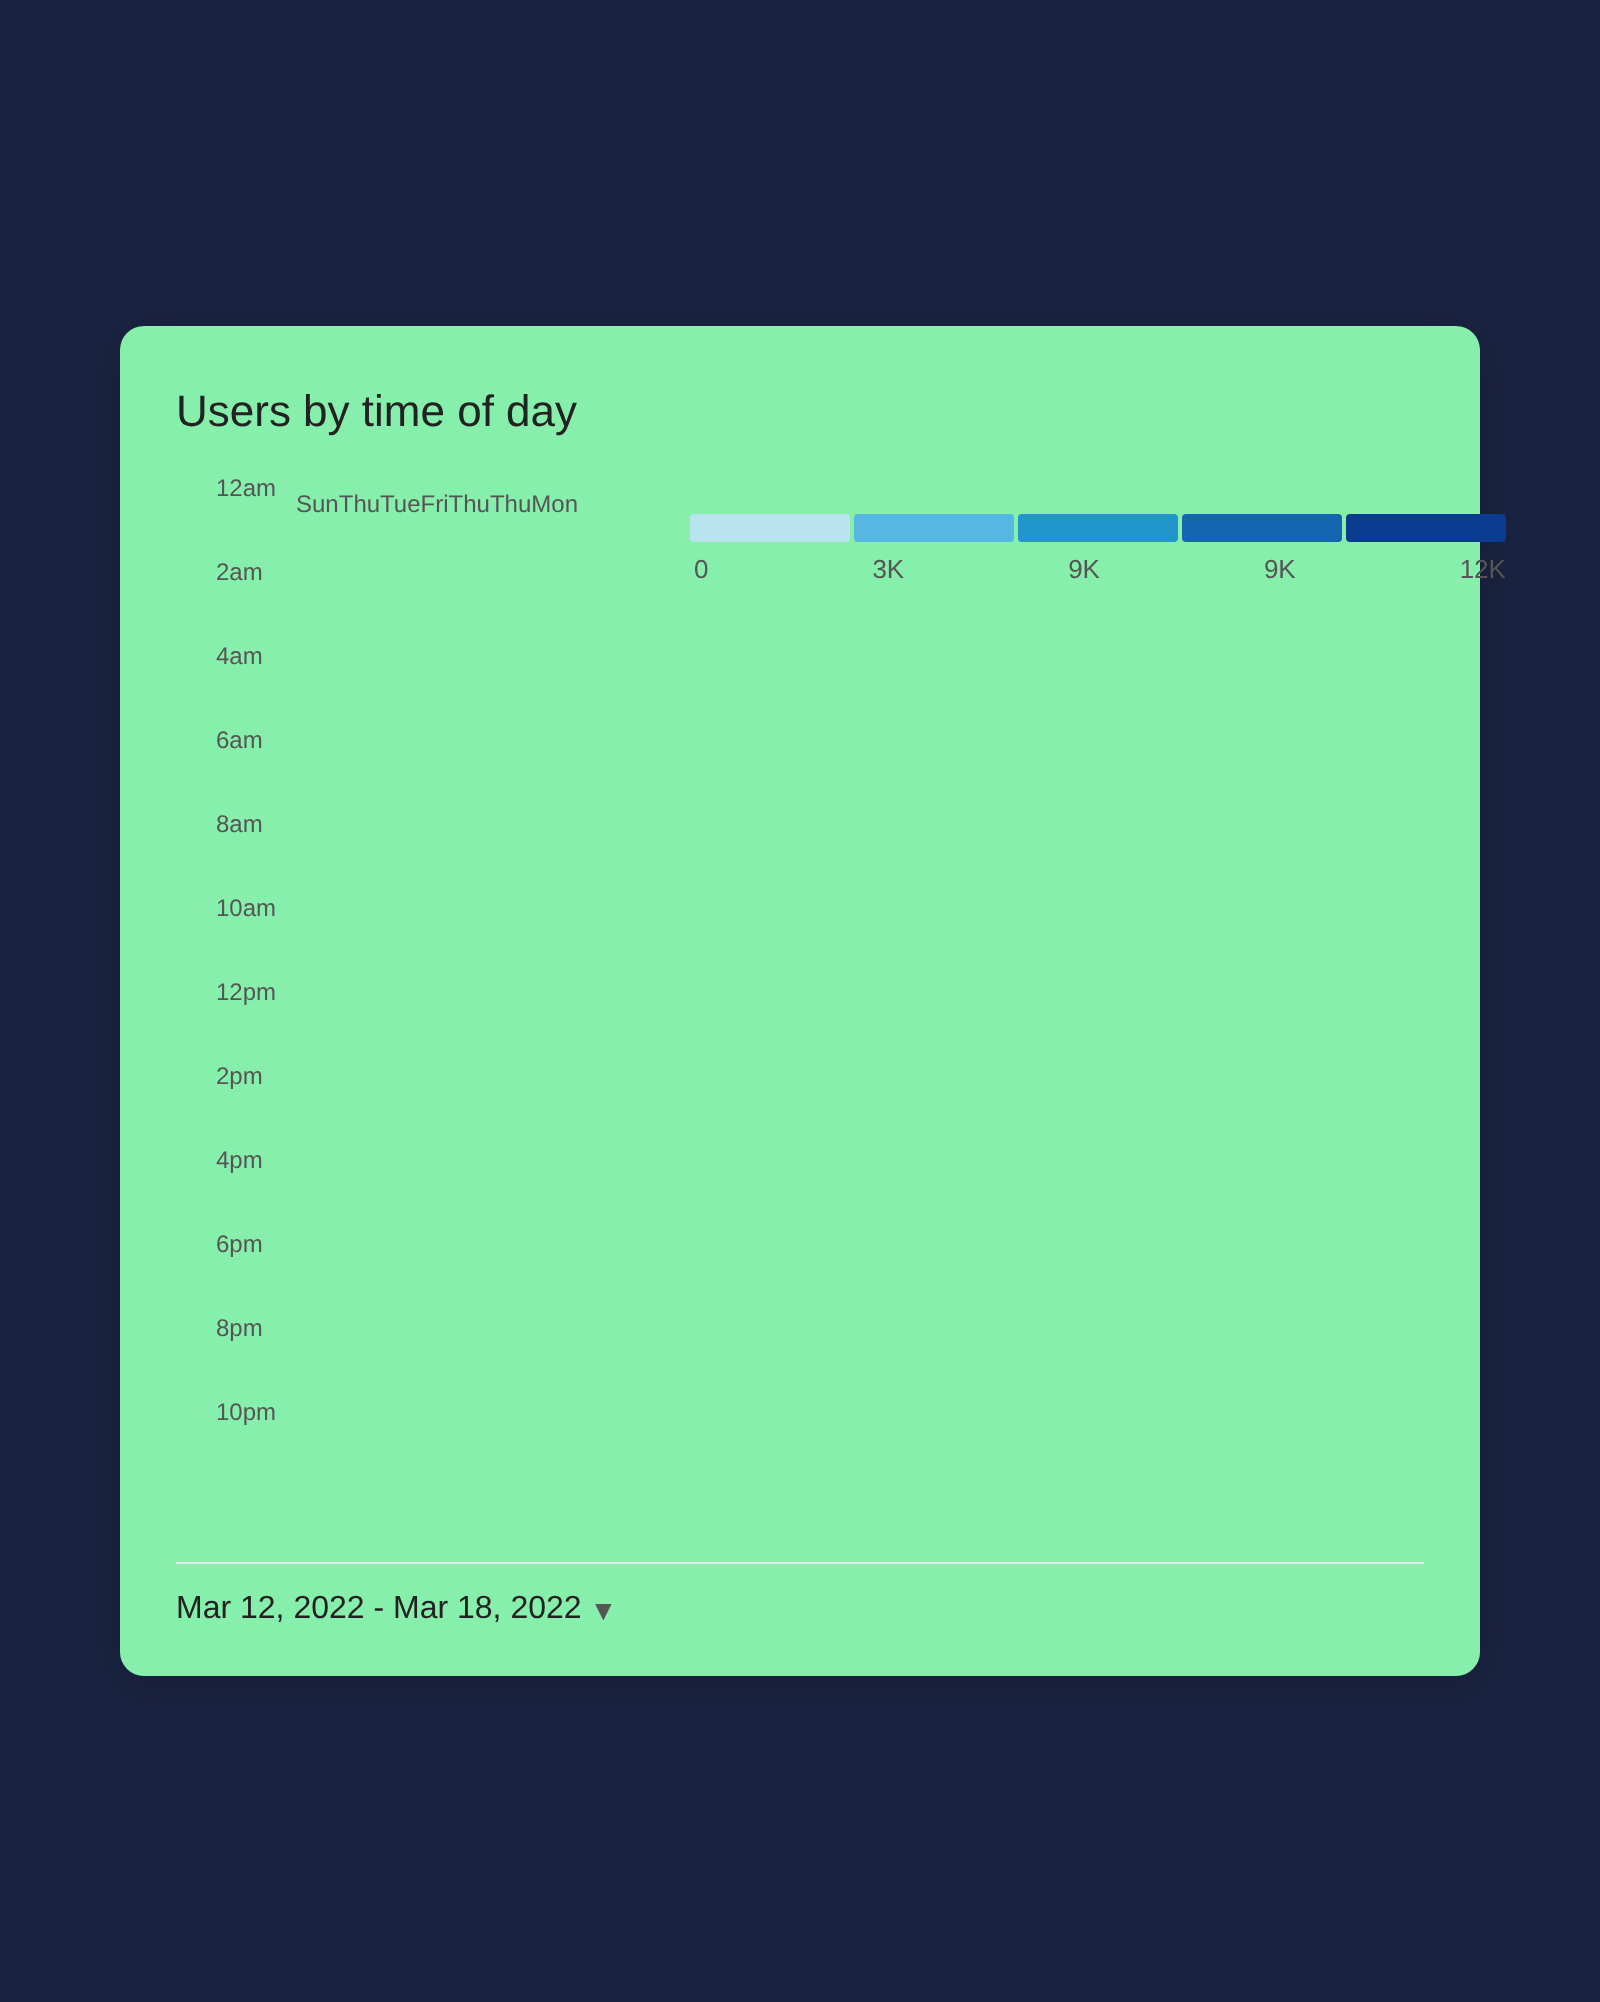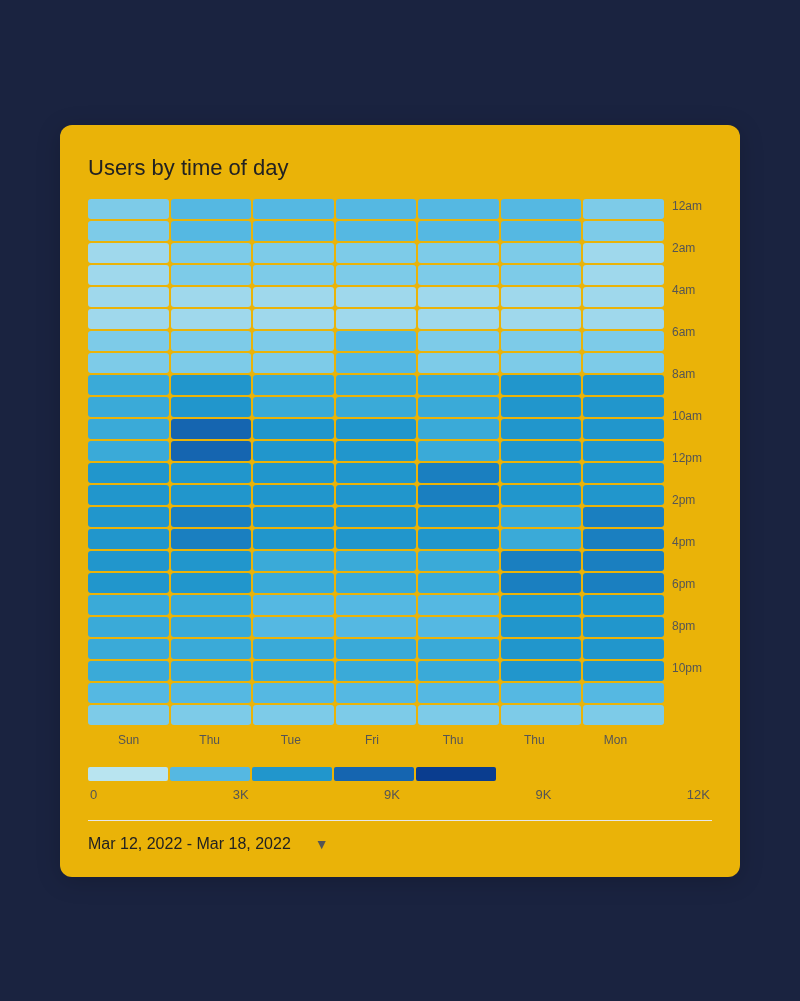--- a/index.html
+++ b/index.html
@@ -6,35 +6,35 @@
     body {
       background-color: #1a2340;
       display: flex;
       justify-content: center;
       align-items: center;
       min-height: 1001px;
       width: 800px;
       font-family: Arial, sans-serif;
     }
     .card {
-      background: #eab308;
+      background: #86efac;
       border-radius: 12px;
       padding: 30px 28px 24px 28px;
       width: 680px;
       box-shadow: 0 4px 24px rgba(0,0,0,0.18);
     }
     .card-title {
       font-size: 22px;
       font-weight: 500;
       color: #222;
       margin-bottom: 18px;
     }
     .chart-area {
       display: flex;
-      flex-direction: column;
+      flex-direction: row;
     }
     .heatmap-container {
       display: flex;
       flex-direction: row;
       align-items: stretch;
     }
     .heatmap-grid {
       display: grid;
       grid-template-columns: repeat(7, 1fr);
       grid-template-rows: repeat(24, 20px);
@@ -97,21 +97,21 @@
       padding: 0 2px;
     }
     .divider {
       height: 1px;
       background: #e5e7eb;
       margin: 18px 0 14px 0;
     }
     .date-range-row {
       display: flex;
       align-items: center;
-      gap: 24px;
+      gap: 4px;
       font-size: 16px;
       color: #222;
       font-weight: 500;
     }
     .dropdown-arrow {
       font-size: 14px;
       color: #555;
     }
     .c1  { background-color: #9fd8ec; }
     .c2  { background-color: #7dcbe8; }

